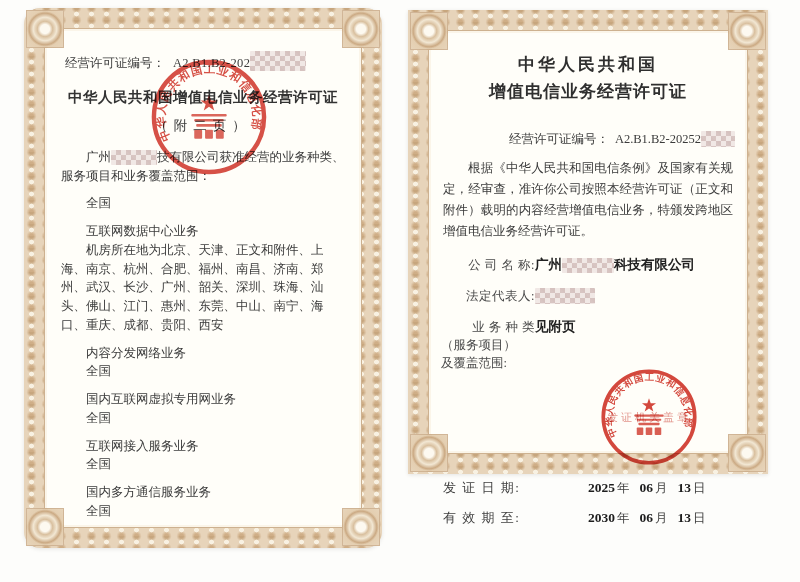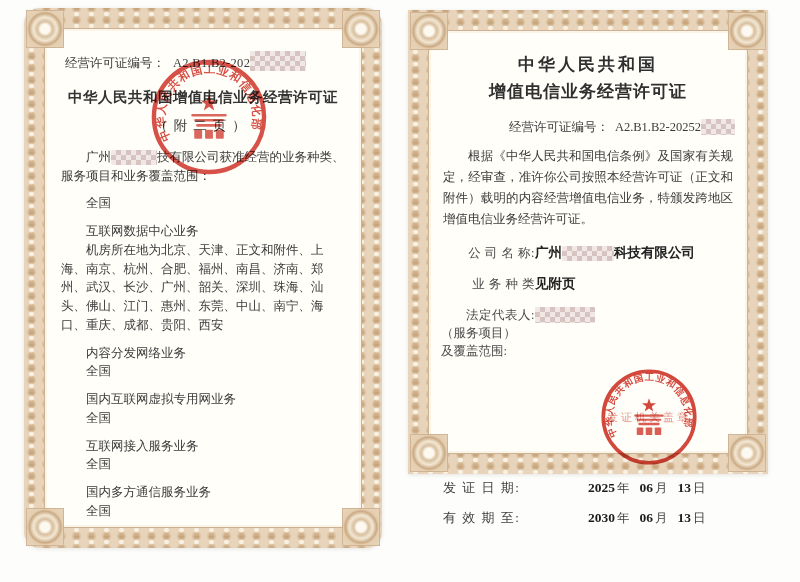--- a/index.html
+++ b/index.html
@@ -56,21 +56,21 @@
   .l-intro{margin:12px 0 0 0;text-indent:2em;}
   .svc{margin-top:9px;}
   .svc div{text-indent:2em;}
   .px-over{position:relative;z-index:5;}
 
   
   .cert-right{left:408px;top:10px;width:360px;height:464px;}
   .cert-right .inner{padding:6px 12px;box-sizing:border-box;font-size:12.5px;}
   .r-title1{margin-top:16px;text-align:center;font-weight:bold;font-size:17px;letter-spacing:3px;color:#2f2f2f;}
   .r-title2{margin-top:4px;text-align:center;font-weight:bold;font-size:17px;letter-spacing:1px;color:#2f2f2f;}
-  .r-lic{margin-top:16px;text-align:right;white-space:nowrap;}
+  .r-lic{margin-top:28px;text-align:right;white-space:nowrap;}
   .r-lic .val{margin-left:6px;}
   .r-body{margin:10px 2px 0 2px;text-indent:2em;text-align:justify;line-height:21px;}
   .field{display:flex;margin-top:14px;align-items:baseline;text-align:right;}
   .flabel{width:94px;flex:none;color:#4a4a4a;letter-spacing:.5px;}
   .fvalue{font-weight:bold;font-size:13.5px;color:#222;}
   .sub-note{color:#4a4a4a;line-height:18px;}
   .seal-caption{
     position:absolute;left:150px;top:400px;width:182px;z-index:2;
     text-align:center;font-size:11px;letter-spacing:3px;color:rgba(211,92,82,.65);
   }
@@ -164,28 +164,28 @@
       <span>经营许可证编号：</span><span class="val">A2.B1.B2-20252</span><span class="px" style="width:34px;height:16px;"></span>
     </div>
 
     <p class="r-body">根据《中华人民共和国电信条例》及国家有关规定，经审查，准许你公司按照本经营许可证（正文和附件）载明的内容经营增值电信业务，特颁发跨地区增值电信业务经营许可证。</p>
 
     <div class="field">
       <span class="flabel">公 司 名 称:</span>
       <span class="fvalue"><span>广州</span><span class="px" style="width:52px;height:15px;"></span><span>科技有限公司</span></span>
     </div>
 
+    <div class="field">
+      <span class="flabel">法定代表人:</span>
+      <span class="fvalue"><span class="px" style="width:60px;height:16px;"></span></span>
+    </div>
+
     <div class="field" style="margin-top:13px;">
       <span class="flabel">业 务 种 类</span>
       <span class="fvalue">见附页</span>
-    </div>
-
-    <div class="field">
-      <span class="flabel">法定代表人:</span>
-      <span class="fvalue"><span class="px" style="width:60px;height:16px;"></span></span>
     </div>
     <div class="sub-note">（服务项目）</div>
     <div class="sub-note">及覆盖范围:</div>
   </div>
 
   <div class="seal-caption">发证机关盖章</div>
 
   <svg class="seal seal-right" width="98" height="98" viewBox="0 0 120 120">
     <circle cx="60" cy="60" r="56" fill="none" stroke="#cf3429" stroke-width="4.5"></circle>
     <path id="arcR" d="M 21,82.5 A 45,45 0 1 1 99,82.5" fill="none"></path>

